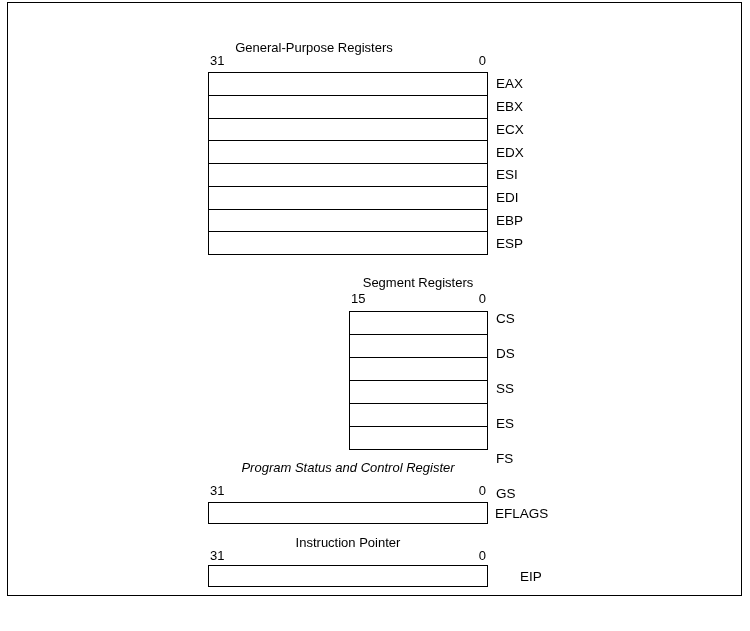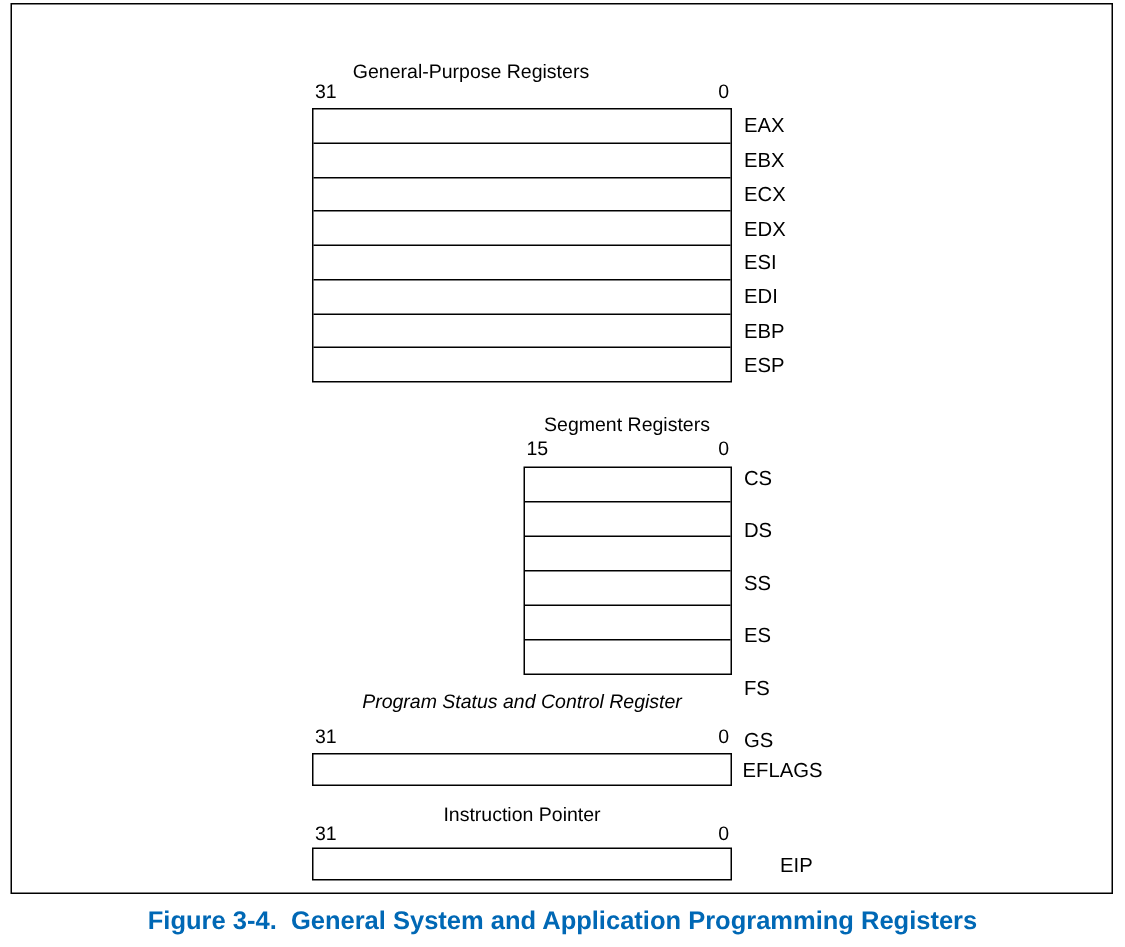--- a/index.html
+++ b/index.html
@@ -162,15 +162,14 @@
     <span>31</span>
     <span>0</span>
   </div>
   <div class="regbox eip-box">
     <div class="cell"></div>
   </div>
   <div class="labels eip-labels">
     <div class="lab">EIP</div>
   </div>
 
-  <div class="caption" style="color: rgb(0, 104, 181);">Figure 3-4.  General System and Application Programming Registers</div>
 
 </div>
 
 </body></html>

